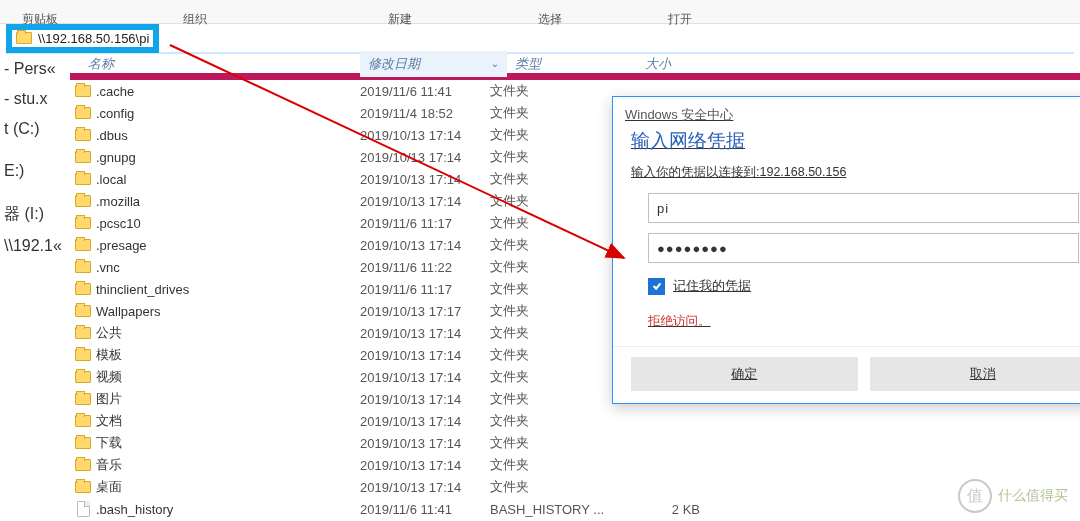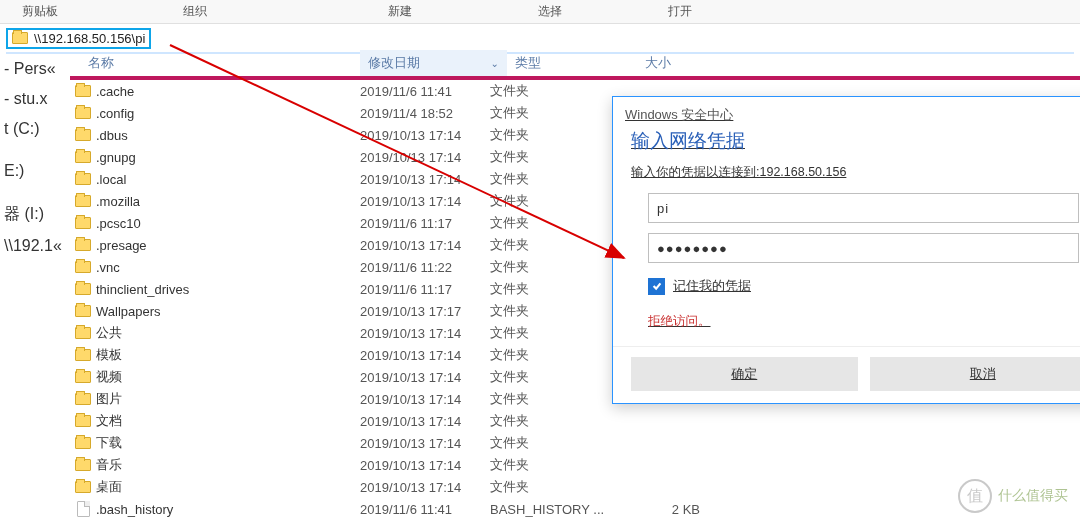--- a/index.html
+++ b/index.html
@@ -1,39 +1,39 @@
 <!DOCTYPE html>
 <html><head>
 <meta charset="utf-8">
 <style>
   * { box-sizing:border-box; font-family:"Microsoft YaHei","Segoe UI",sans-serif; font-size:13px; }
   body { margin:0; width:1080px; height:521px; overflow:hidden; background:#fff; color:#333; position:relative; }
 
   
   .ribbon { height:24px; border-bottom:1px solid #e0e0e0; display:flex; background:#f8f8f8; }
-  .rgroup { flex:0 0 auto; text-align:center; font-size:12px; color:#555; padding:3px 0 0; }
+  .rgroup { flex:0 0 auto; text-align:center; font-size:12px; color:#555; padding:11px 0 0; }
   .rgroup0{width:80px;} .rgroup1{width:230px;} .rgroup2{width:180px;}
   .rgroup3{width:140px;} .rgroup4{width:120px;}
 
   
   .addr-row { height:28px; display:flex; align-items:center; padding:0 6px; }
-  .addr-box { display:flex; align-items:center; gap:6px; padding:1px 4px; border:2px solid #0ea5e9; }
+  .addr-box { display:flex; align-items:center; gap:6px; padding:1px 4px; border:6px solid #0ea5e9; }
   .folder-ico { width:16px; height:12px; background:#ffd96b; border:1px solid #d6a92b; border-radius:1px; position:relative; }
   .folder-ico::before{content:"";position:absolute;top:-3px;left:0;width:7px;height:3px;background:#ffd96b;border:1px solid #d6a92b;border-bottom:none;border-radius:1px 1px 0 0;}
   .addr-text{font-size:13px;color:#222;}
 
   .thin-sep{height:2px;background:#cfe6ff;margin:0 6px;}
 
   
   .main{display:flex;height:calc(521px - 24px - 28px - 2px);}
   .tree{width:70px;overflow:hidden;}
   .tree-item{padding:6px 4px;font-size:16px;color:#333;white-space:nowrap;}
 
   .list{flex:1;position:relative;}
-  .list-head{display:flex;align-items:flex-end;height:26px;border-bottom:4px solid #be185d;color:#5a7aa6;}
+  .list-head{display:flex;align-items:center;height:26px;border-bottom:7px solid #be185d;color:#5a7aa6;font-style:italic;}
   .lh{padding:4px 8px;}
   .lh-name{width:280px;margin-left:10px;}
   .lh-date{width:147px;background:#eaf2fb;display:flex;align-items:center;justify-content:space-between;}
   .lh-date .chev{color:#5a7aa6;font-size:10px;}
   .lh-type{width:130px;}
   .lh-size{width:120px;}
 
   .rows{overflow:hidden;}
   .row{display:flex;align-items:center;height:22px;}
   .c-ico{width:26px;display:flex;justify-content:center;}

